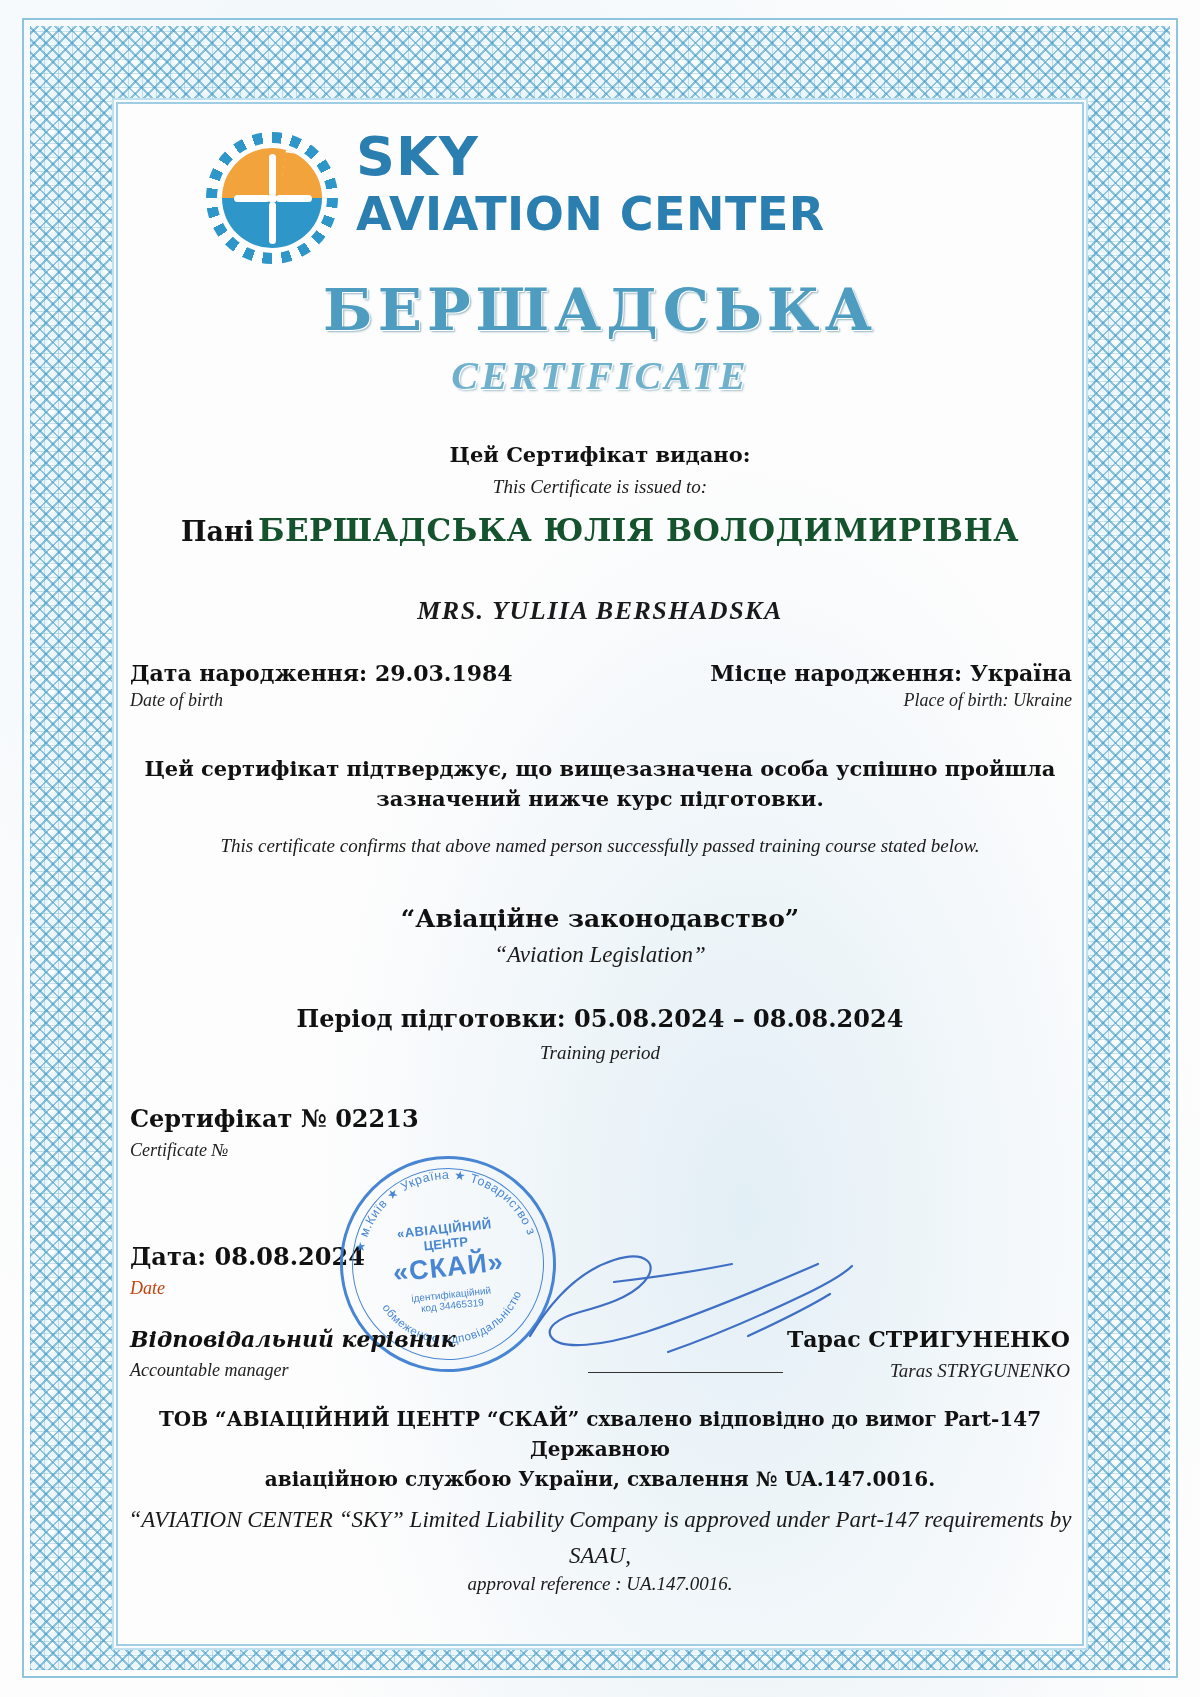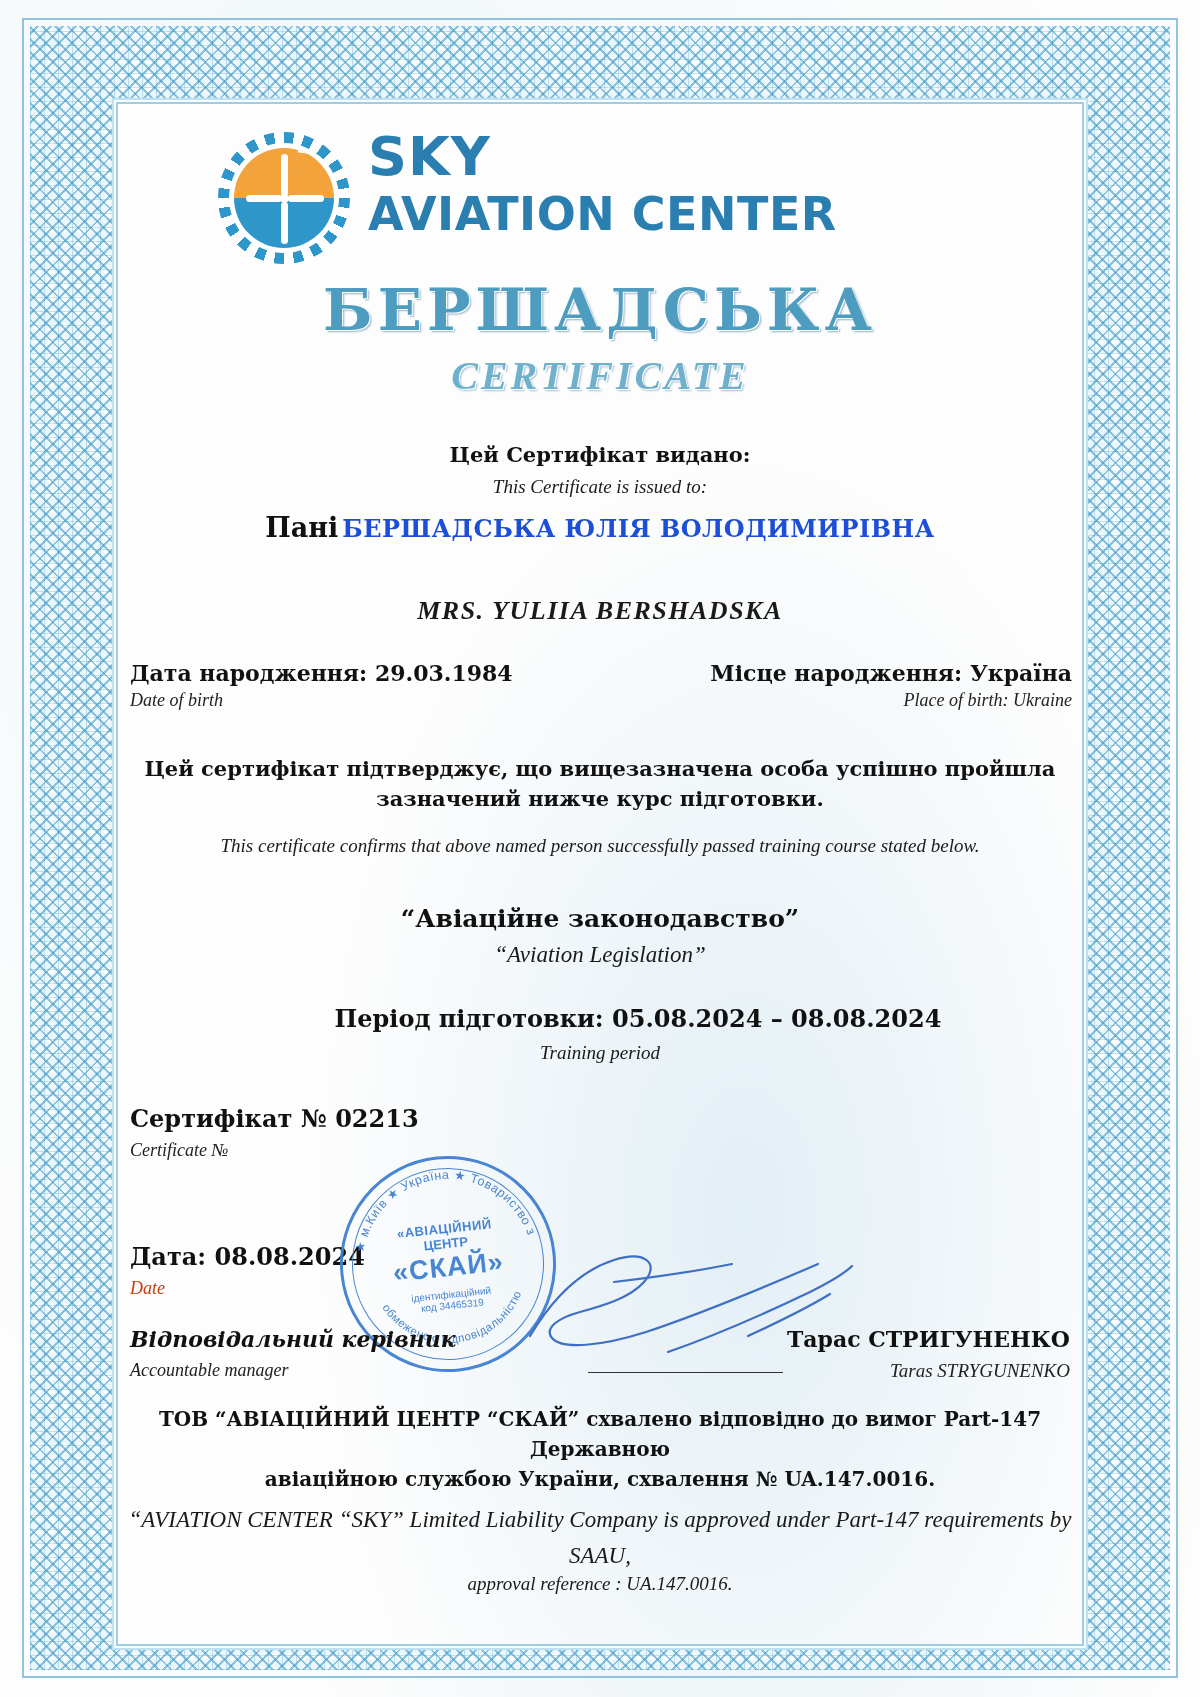--- a/index.html
+++ b/index.html
@@ -92,21 +92,21 @@
   .content {
     position: absolute;
     left: 118px; top: 104px;
     width: 964px;
     height: 1540px;
   }
 
   
   .logo-row {
     position: absolute;
-    left: 100px; top: 22px;
+    left: 88px; top: 22px;
     width: 760px;
     height: 142px;
   }
   .logo-mark {
     position: absolute;
     left: 0; top: 6px;
     width: 132px; height: 132px;
   }
   .gear {
     position: absolute;
@@ -238,23 +238,23 @@
   }
   .name-prefix {
     font-family: "DejaVu Serif", serif;
     font-weight: bold;
     font-size: 27px;
     color: #111;
   }
   .name-ua {
     font-family: "DejaVu Serif", serif;
     font-weight: bold;
-    font-size: 24px;
+    font-size: 31px;
     letter-spacing: 0.5px;
-    color: #1d4ed8;
+    color: #14532d;
   }
   .name-en {
     position: absolute; left: 0; top: 492px; width: 964px;
     text-align: center;
     font-family: "Liberation Serif", serif;
     font-style: italic;
     font-weight: bold;
     font-size: 26px;
     letter-spacing: 1.5px;
     color: #1a1a1a;
@@ -307,21 +307,20 @@
     font-size: 23px;
     color: #1a1a1a;
   }
   .period-ua {
     position: absolute; left: 0; top: 900px; width: 964px;
     text-align: center;
     font-family: "DejaVu Serif", serif;
     font-weight: bold;
     font-size: 24px;
     color: #111;
-    padding-left: 38px;
   }
   .period-en {
     position: absolute; left: 0; top: 938px; width: 964px;
     text-align: center;
     font-family: "Liberation Serif", serif;
     font-style: italic;
     font-size: 19px;
     color: #1a1a1a;
   }
 

